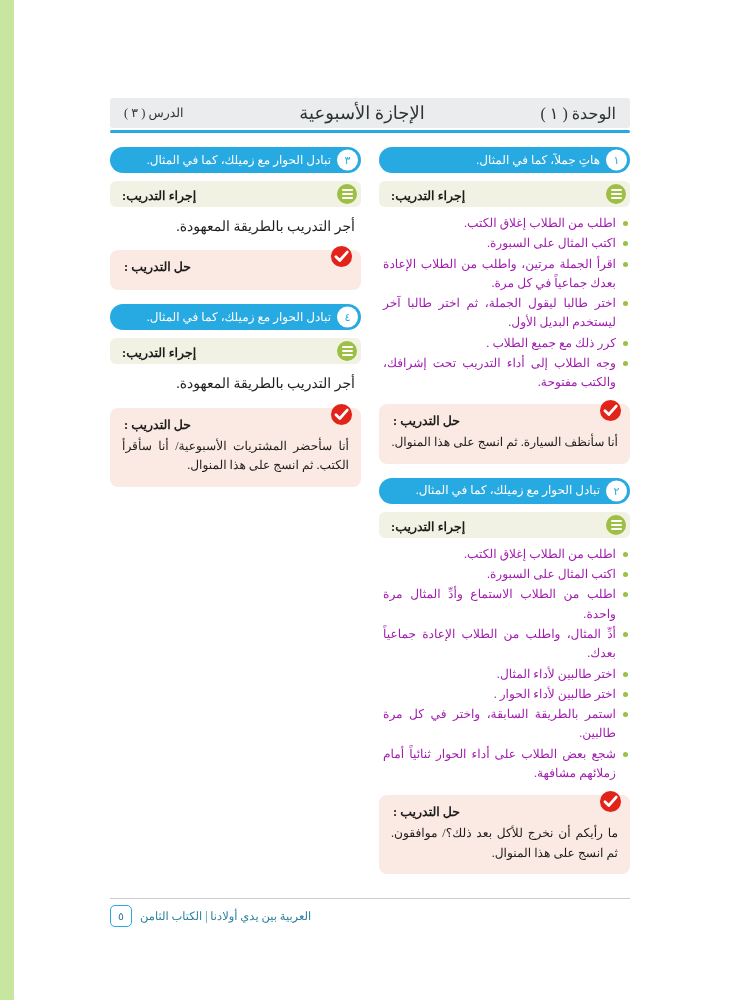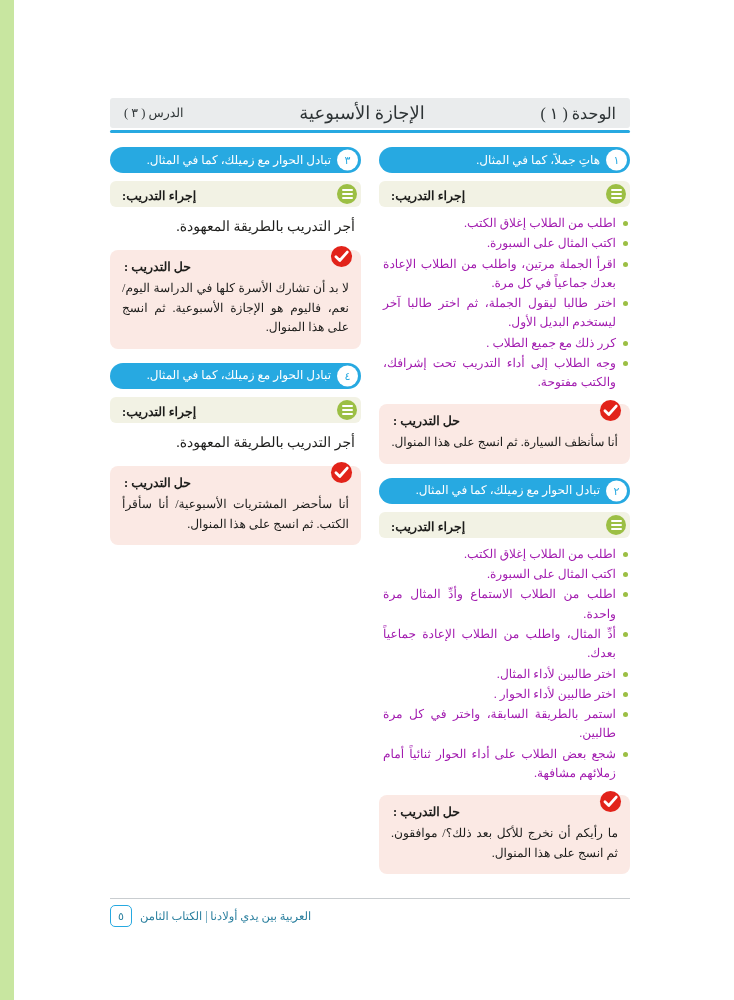--- a/index.html
+++ b/index.html
@@ -394,21 +394,20 @@
         </div>
         <div class="plain">أجر التدريب بالطريقة المعهودة.</div>
         <div class="answer">
           <svg class="check-icon" viewBox="0 0 24 24">
             <circle cx="12" cy="12" r="11" fill="#e2231a"></circle>
             <path d="M6.2 12.3 L10.2 16.2 L18 7.4" fill="none" stroke="#ffffff" stroke-width="2.9" stroke-linecap="round" stroke-linejoin="round"></path>
           </svg>
           <div class="answer-head">
             <div class="answer-title">حل التدريب :</div>
           </div>
-          <div class="answer-body">لا بد أن تشارك الأسرة كلها في الدراسة اليوم/ نعم، فاليوم هو الإجازة الأسبوعية. ثم انسج على هذا المنوال.</div>
         </div>
 
         <div class="task">
           <div class="task-num">٤</div>
           <div class="task-label">تبادل الحوار مع زميلك، كما في المثال.</div>
         </div>
         <div class="proc">
           <div class="proc-icon">
             <span class="bars">
                 <i></i>

